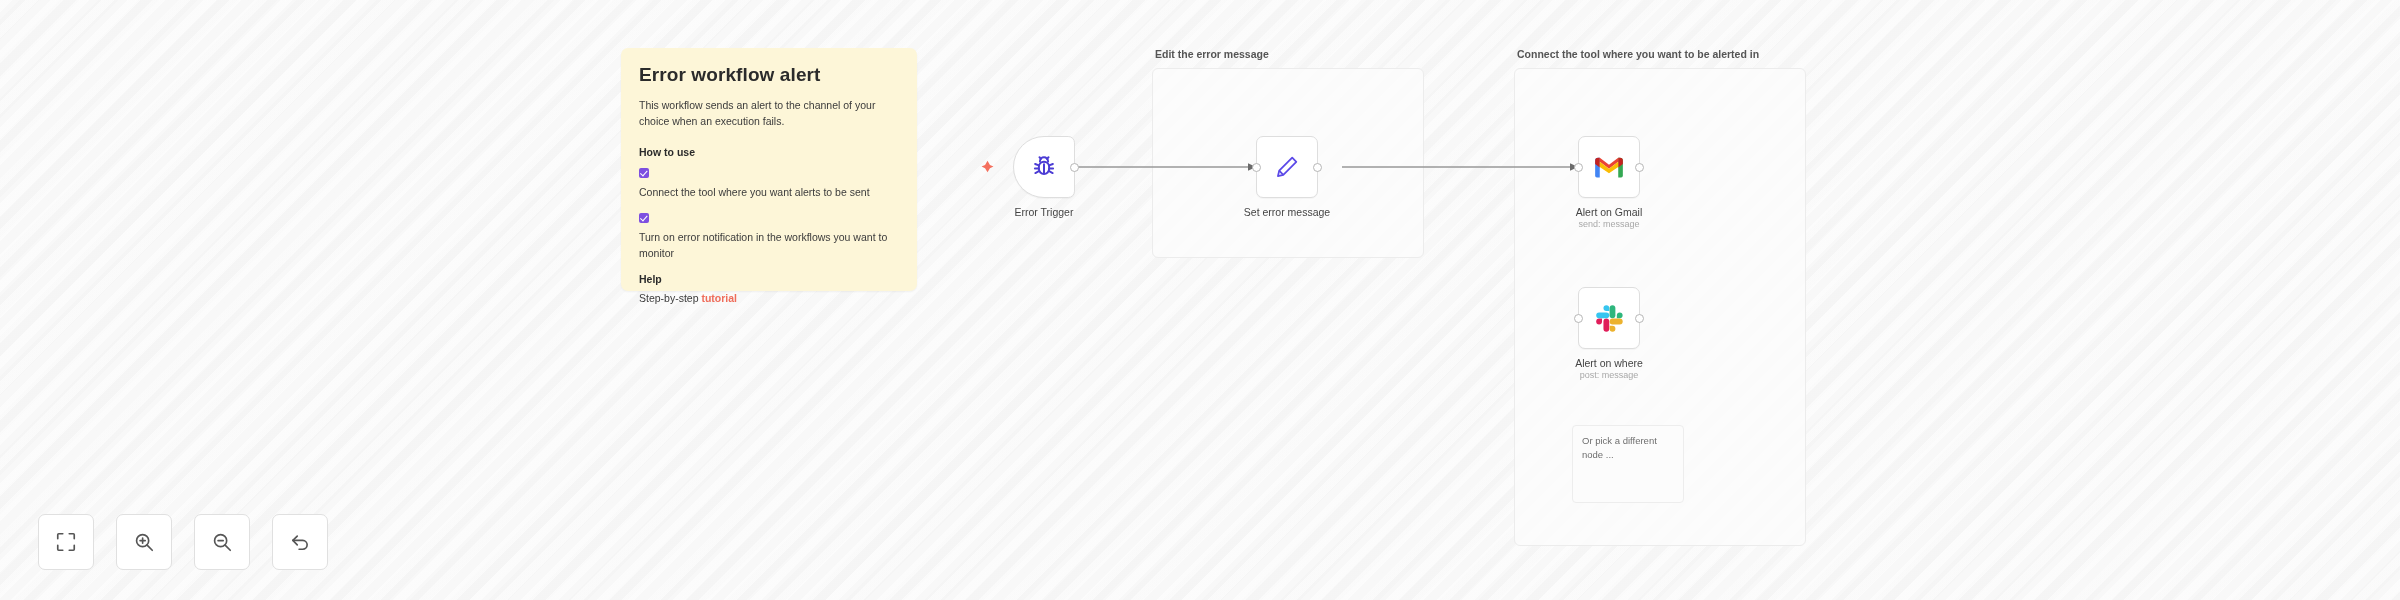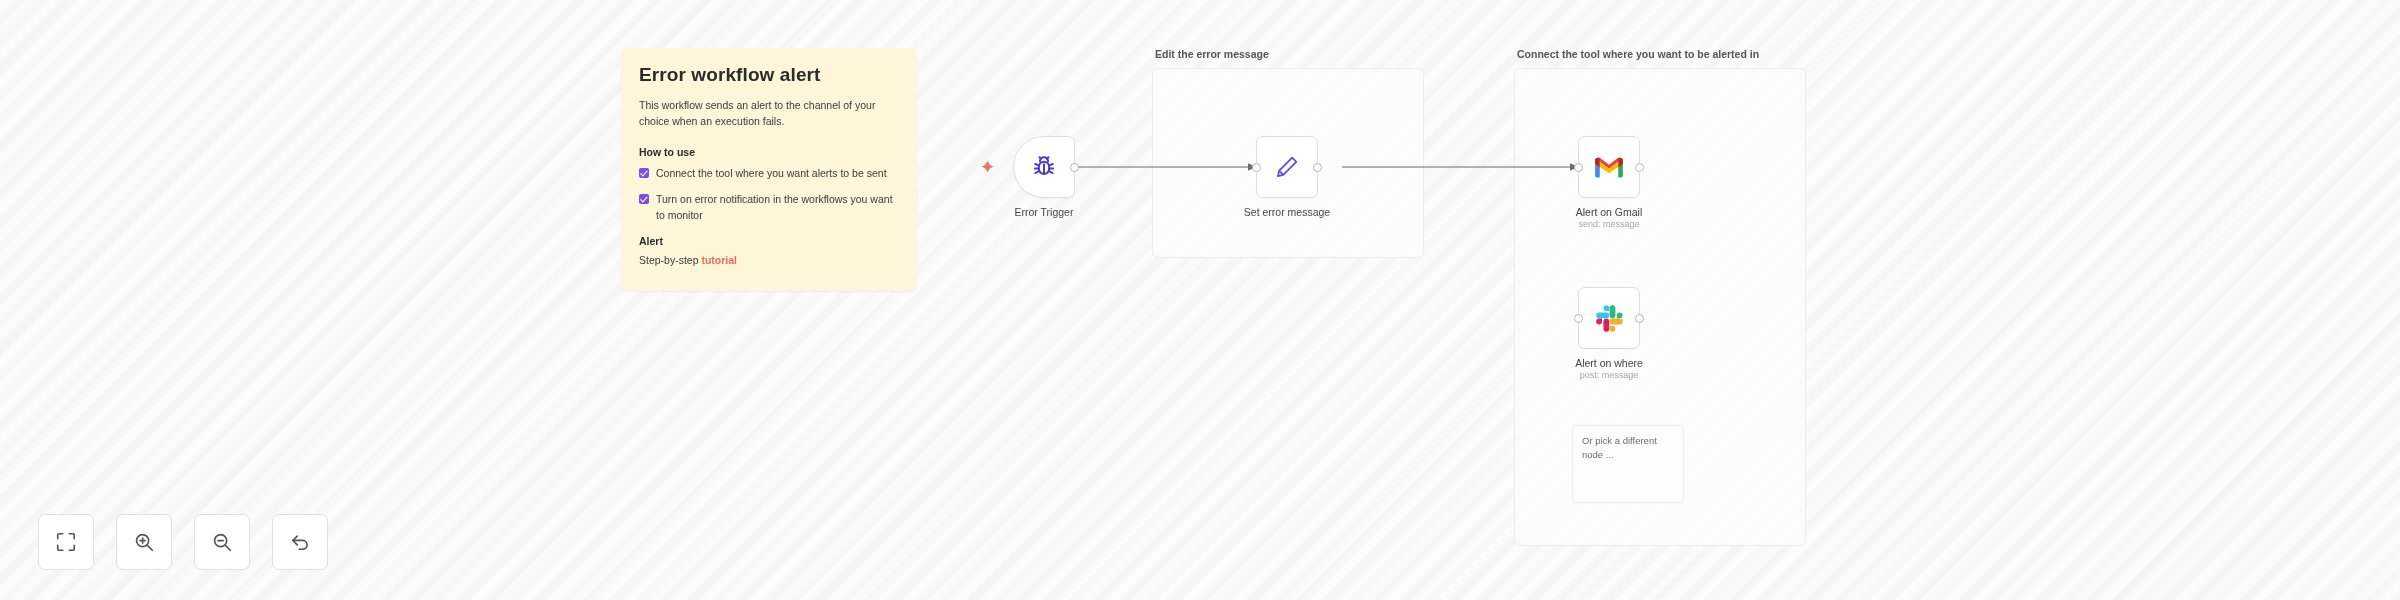--- a/index.html
+++ b/index.html
@@ -75,20 +75,21 @@
   }
   .sticky-li {
     display: flex;
     align-items: flex-start;
     gap: 7px;
     font-size: 10.5px;
     line-height: 1.5;
     color: #3b3b3b;
     margin-bottom: 11px;
     max-width: 266px;
+    flex-direction: column;
   }
   .cbox {
     flex: 0 0 auto;
     width: 10px;
     height: 10px;
     margin-top: 2px;
     background: #7d4fe0;
     border-radius: 2px;
     position: relative;
   }
@@ -258,21 +259,21 @@
       <div class="sticky-li">
         <span class="cbox"></span>
         <span>Connect the tool where you want alerts to be sent</span>
       </div>
 
       <div class="sticky-li">
         <span class="cbox"></span>
         <span>Turn on error notification in the workflows you want to monitor</span>
       </div>
 
-      <div class="sticky-help-head">Alert</div>
+      <div class="sticky-help-head">Help</div>
       <div class="sticky-help-line"><span>Step-by-step </span><a href="#" class="sticky-link">tutorial</a></div>
     </div>
 
     <svg class="wires" width="2400" height="600">
 
       <path d="M 1075 167 L 1248 167" stroke="#999999" stroke-width="1.3" fill="none"></path>
       <polygon points="1248,163.2 1256,167 1248,170.8" fill="#6b6b6b"></polygon>
 
       <path d="M 1342 167 L 1570 167" stroke="#999999" stroke-width="1.3" fill="none"></path>
       <polygon points="1570,163.2 1578,167 1570,170.8" fill="#6b6b6b"></polygon>

